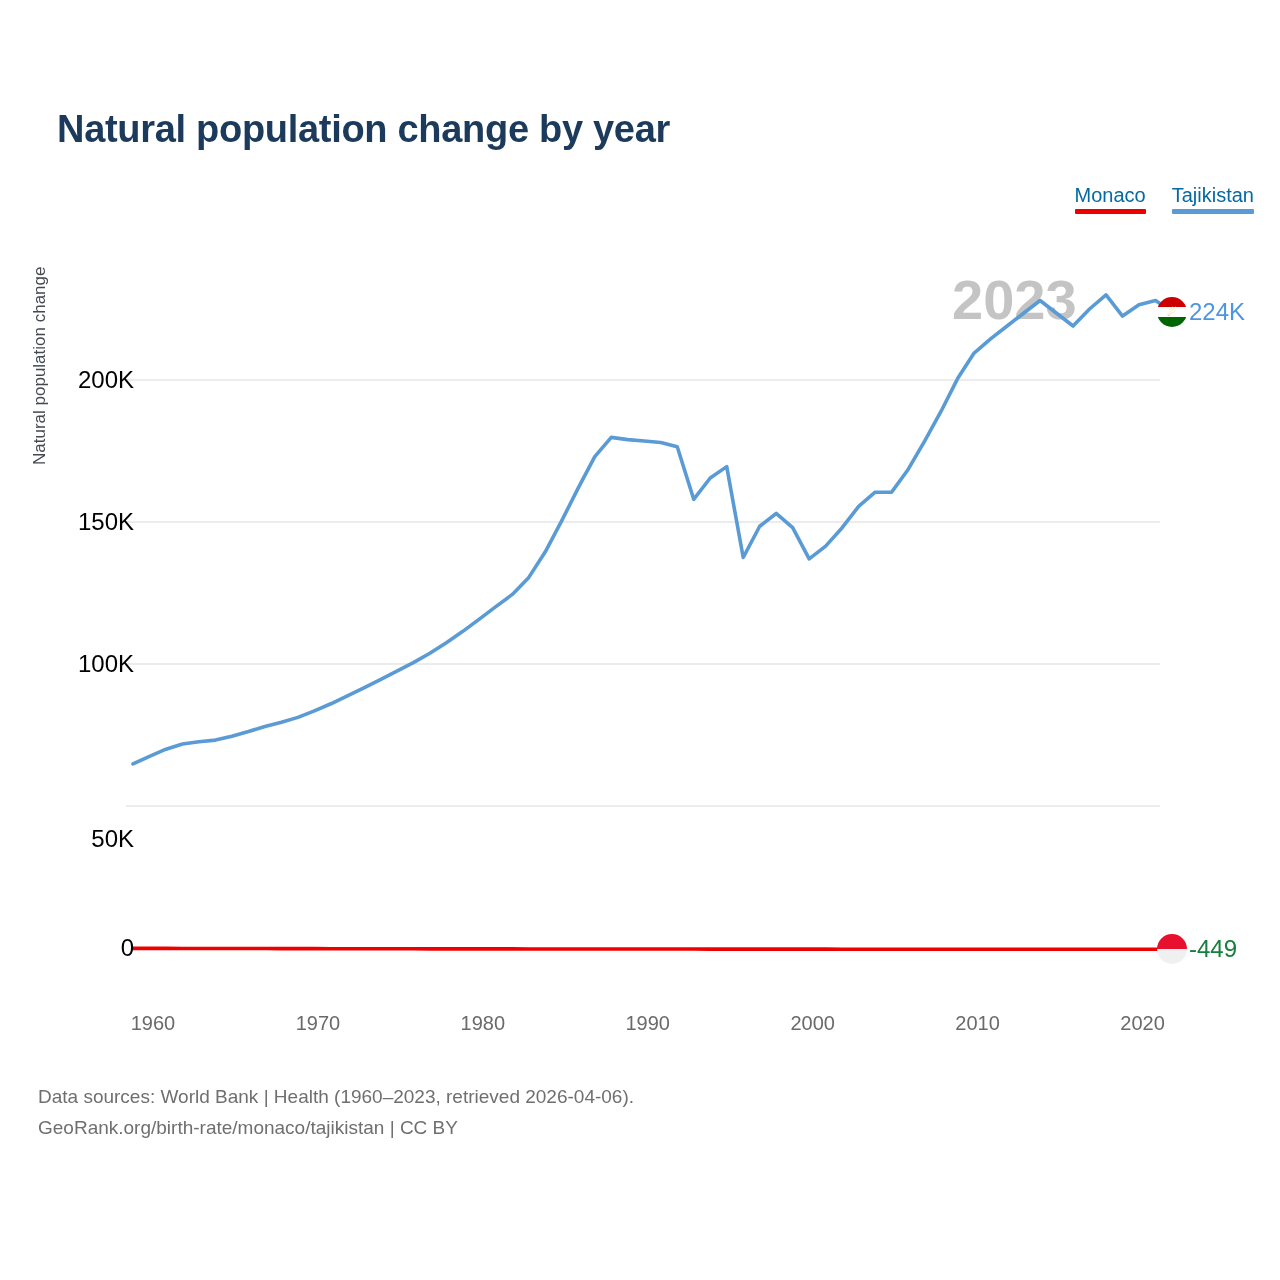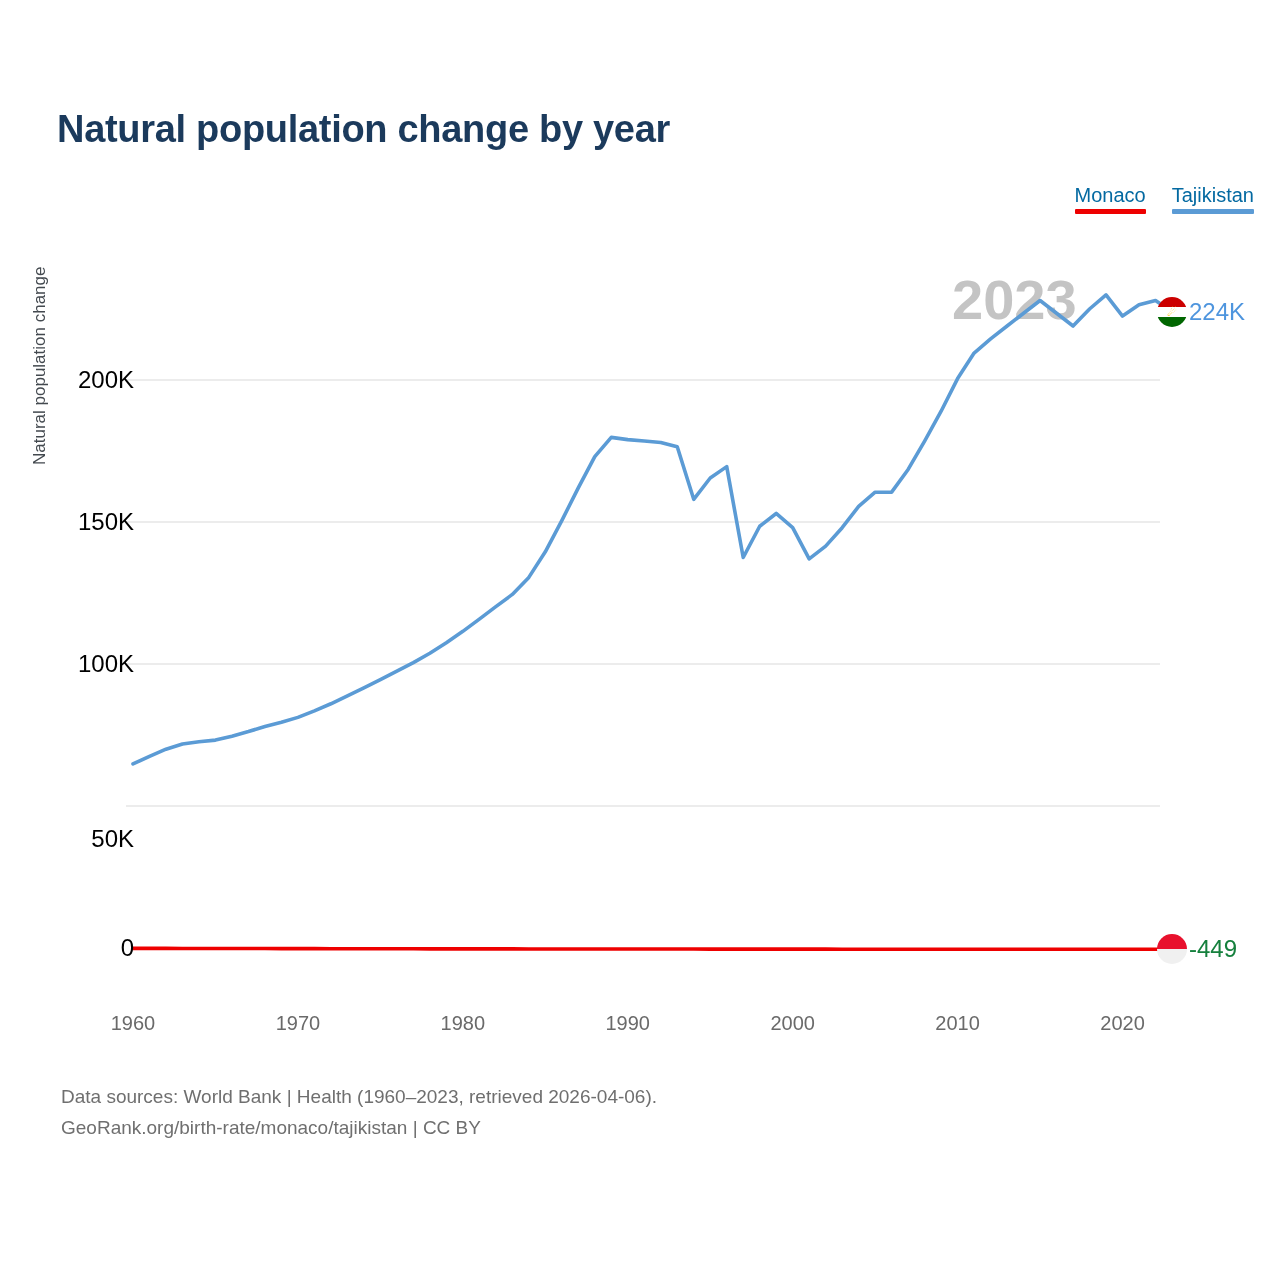--- a/index.html
+++ b/index.html
@@ -93,20 +93,21 @@
     transform: translateY(-50%);
     white-space: nowrap;
   }
   .x-tick {
     position: absolute;
     top: 1012px;
     font-size: 20px;
     color: #6a6a6a;
     transform: translateX(-50%);
     white-space: nowrap;
+    margin-left: 20px;
   }
   .y-axis-title {
     position: absolute;
     left: 30px;
     top: 465px;
     font-size: 17px;
     color: #43494f;
     transform: rotate(-90deg);
     transform-origin: left top;
     white-space: nowrap;
@@ -165,21 +166,21 @@
 
   
   .footer {
     position: absolute;
     left: 38px;
     top: 1082px;
     font-size: 19px;
     color: #6f6f6f;
     line-height: 1.62;
   }
-  .footer div { white-space: nowrap; margin-left: 23px; }
+  .footer div { white-space: nowrap; }
 </style>
 </head>
 <body>
 
 <div id="page">
 
   <div class="chart-title">Natural population change by year</div>
 
   <div class="legend">
     <div class="legend-item">

